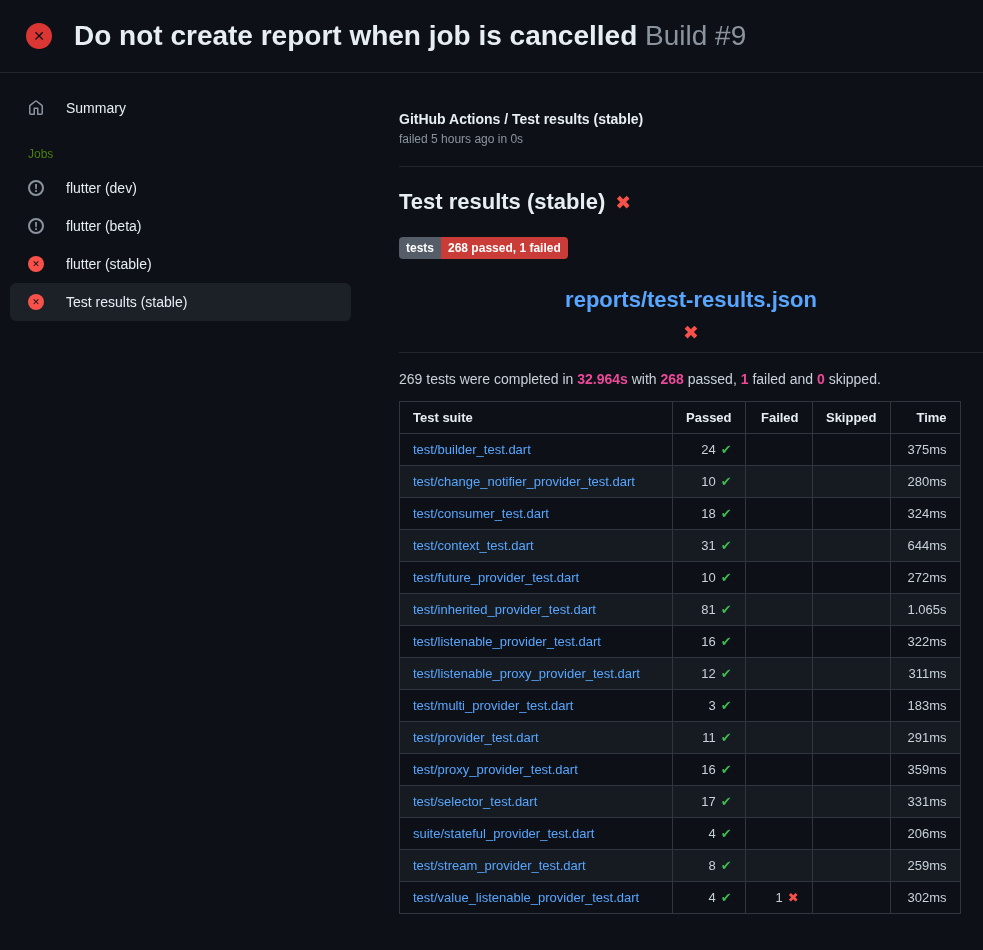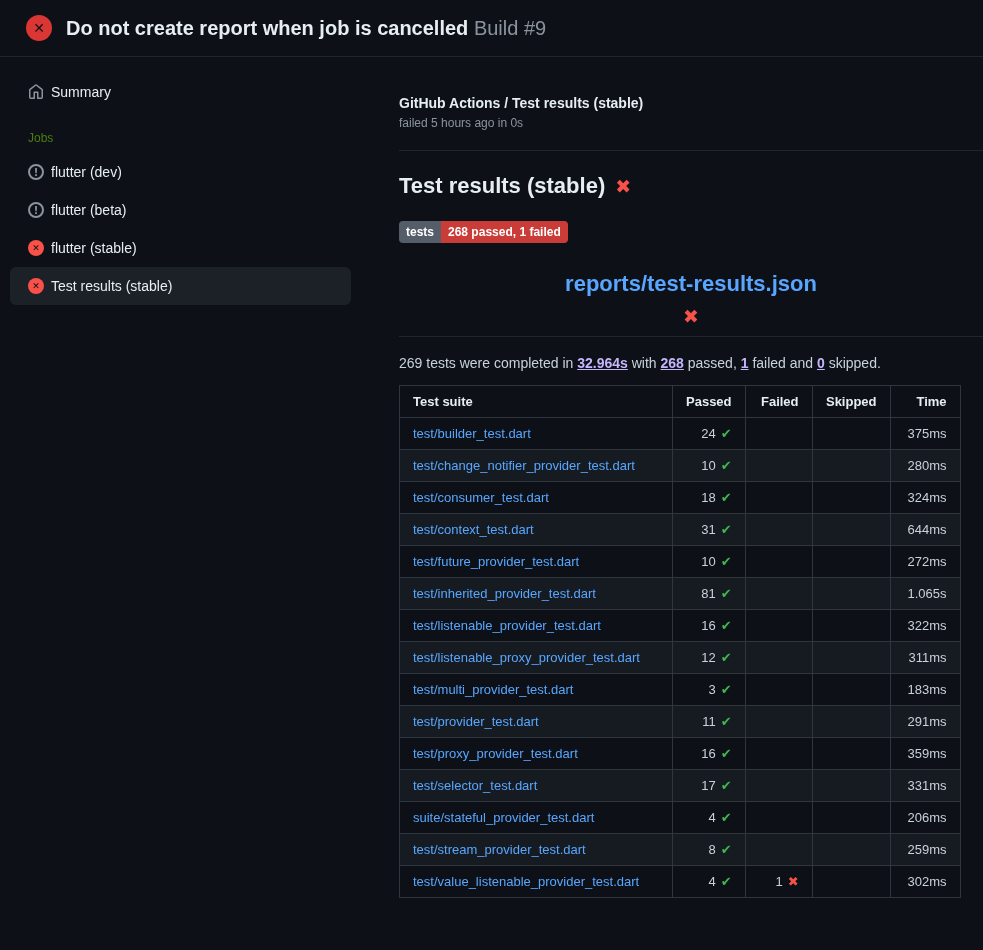--- a/index.html
+++ b/index.html
@@ -18,30 +18,30 @@
     padding: 14px 26px;
     border-bottom: 1px solid #21262d;
   }
   .status-circle {
     width: 26px; height: 26px; border-radius: 50%;
     background: #da3633; color: #0d1117;
     display: flex; align-items: center; justify-content: center;
     font-weight: 700; font-size: 14px; flex: none;
     font-family: "DejaVu Sans", sans-serif;
   }
-  .page-title { font-size: 20px; font-weight: 700; color: #e6edf3; margin: 0; line-height: 28px; }
+  .page-title { font-size: 28px; font-weight: 700; color: #e6edf3; margin: 8px; line-height: 28px; }
   .build-num { color: #8b949e; font-weight: 400; }
 
   
   .layout { display: flex; align-items: flex-start; }
 
   
   .sidebar { width: 399px; flex: none; padding: 16px 48px 20px 10px; }
   .side-item {
-    display: flex; align-items: flex-start; gap: 7px;
+    display: flex; align-items: flex-start; gap: 22px;
     padding: 11px 18px; border-radius: 6px;
     font-size: 14px; color: #e6edf3; cursor: pointer;
   }
   .side-item.selected { background: #1c2128; }
   .jobs-label { color: #4d7c0f; font-size: 12px; padding: 20px 18px 8px; }
 
   .home-icon { width: 16px; height: 16px; flex: none; display: inline-flex; }
   .status-icon {
     width: 16px; height: 16px; border-radius: 50%; flex: none;
     display: inline-flex; align-items: center; justify-content: center;
@@ -81,21 +81,21 @@
 
   .report-heading {
     margin: 28px 0 0; padding-bottom: 10px;
     border-bottom: 1px solid #21262d;
     font-size: 22px; font-weight: 700; color: #58a6ff;
     display: flex; align-items: center; gap: 10px; flex-direction: column;
   }
   .report-heading .link-text { cursor: pointer; }
 
   .summary-line { font-size: 14px; margin-top: 18px; width: 553px; color: #c9d1d9; }
-  .summary-line b { color: #c4b5fd; text-decoration: underline; }
+  .summary-line b { color: #ec4899; }
 
   
   .results-table {
     border-collapse: collapse; table-layout: fixed;
     margin-top: 14px; font-size: 13px; color: #c9d1d9;
   }
   .results-table th, .results-table td {
     border: 1px solid #30363d; padding: 8px 13px;
     overflow: hidden; white-space: nowrap;
   }

